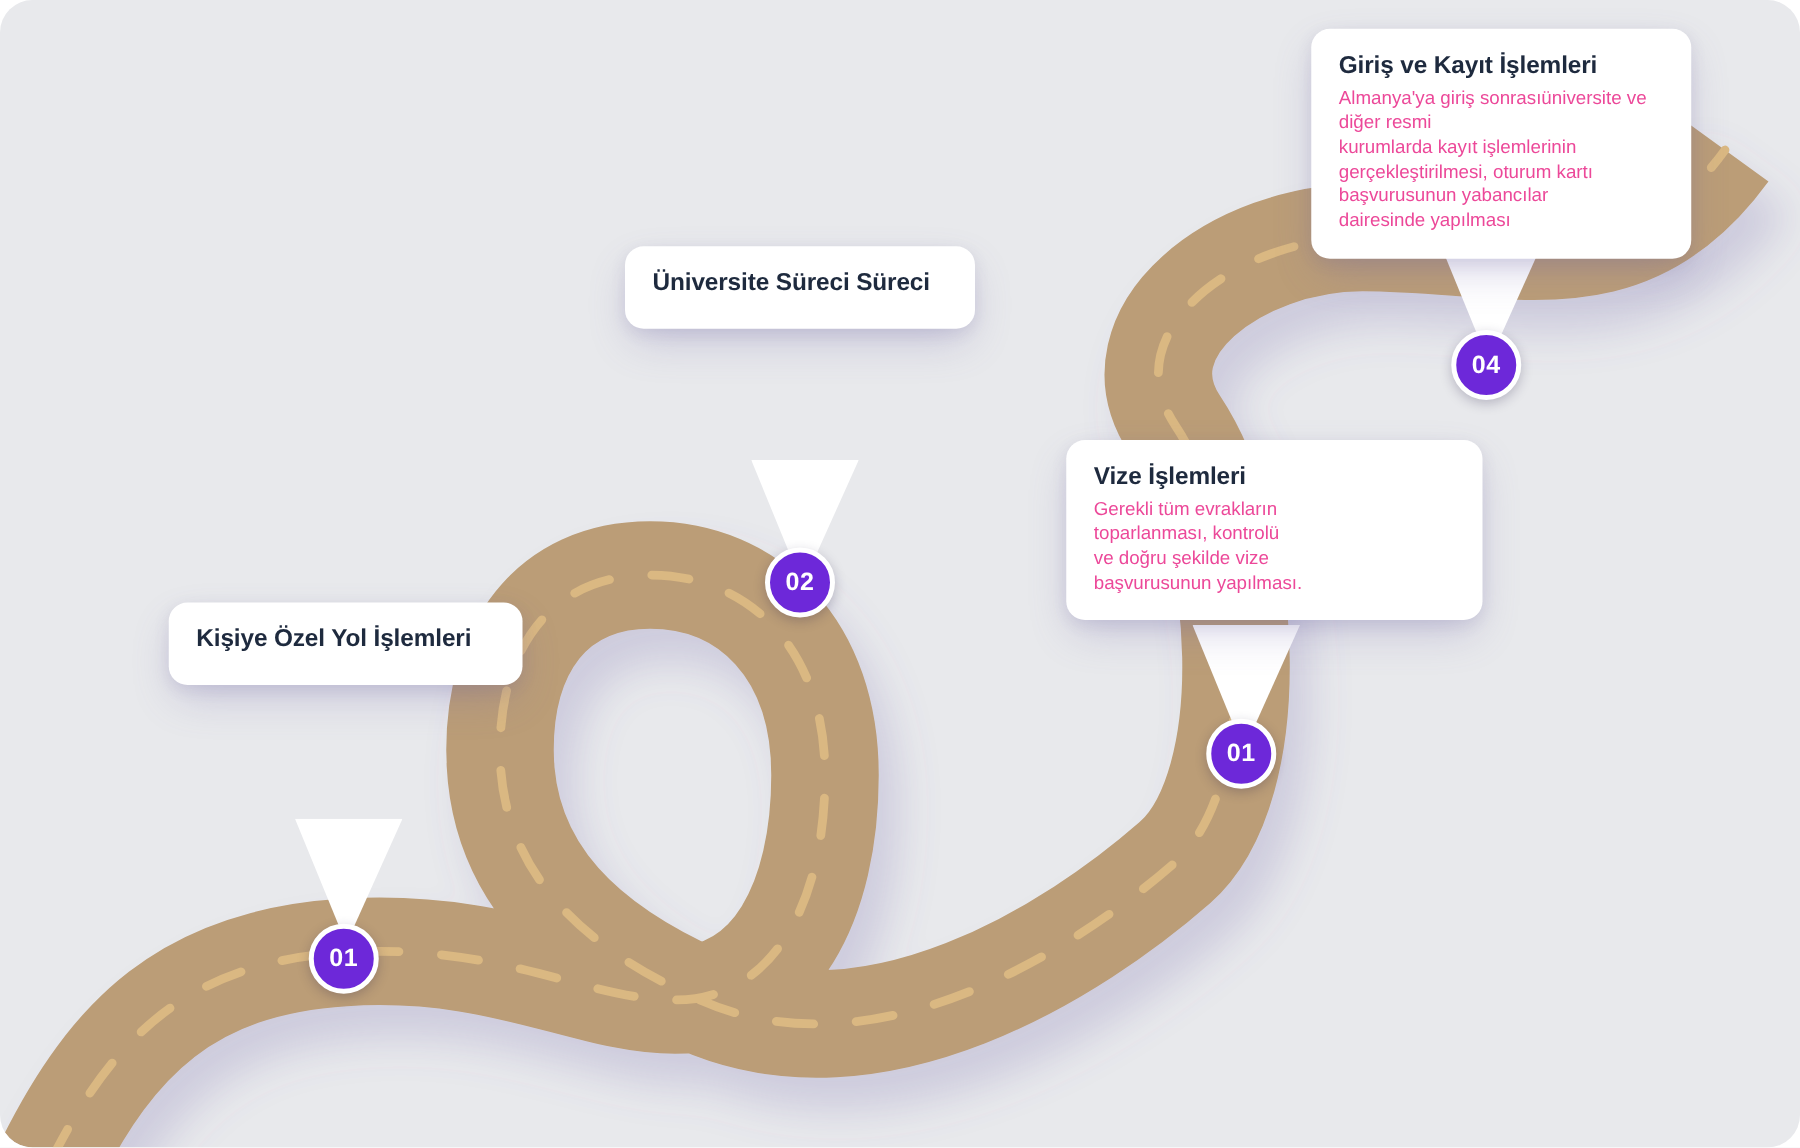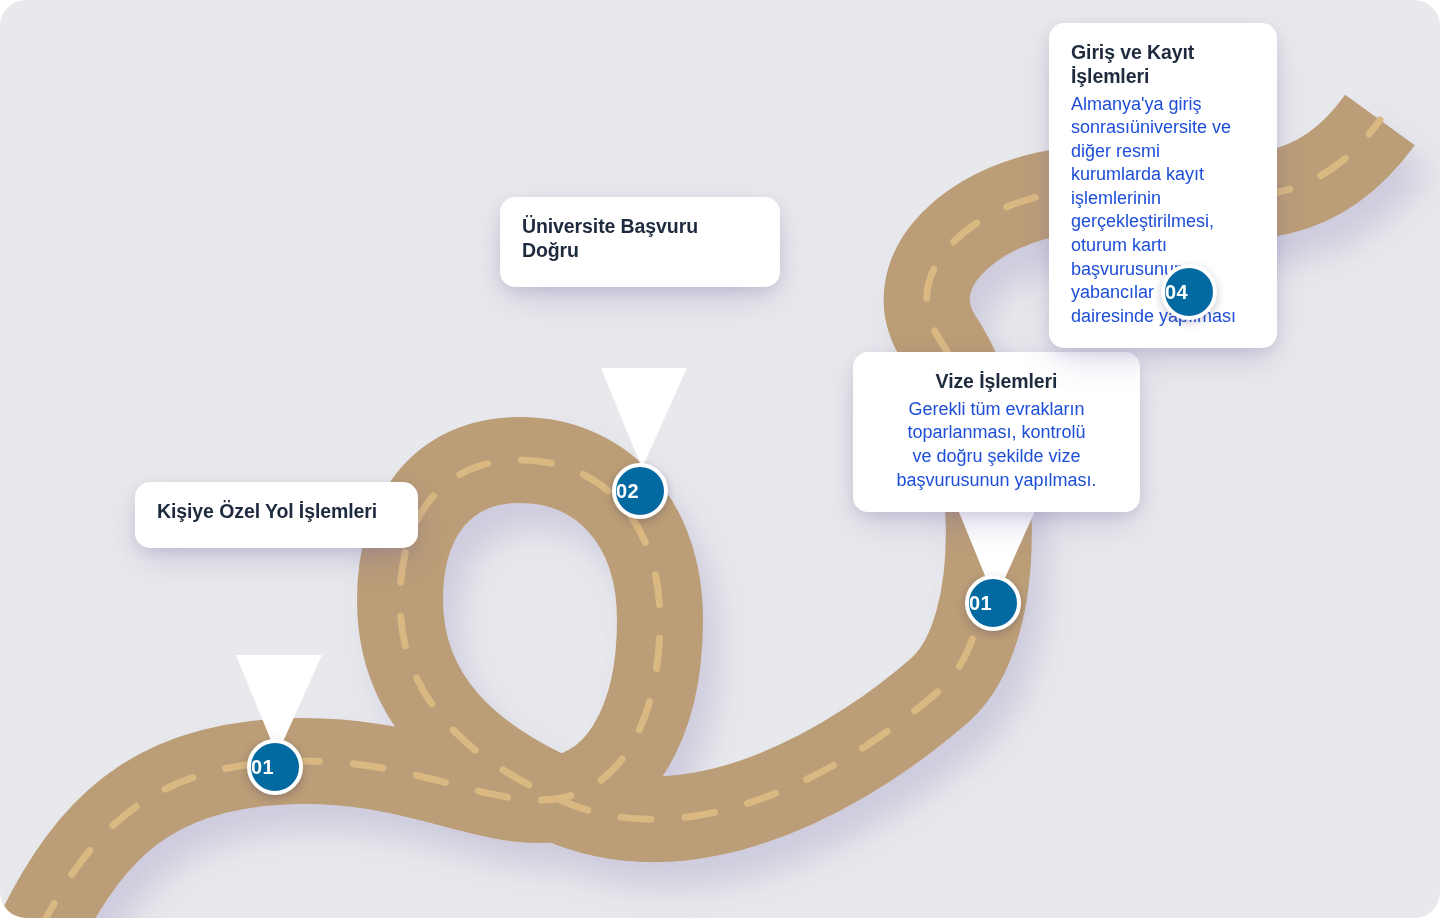--- a/index.html
+++ b/index.html
@@ -39,41 +39,41 @@
   }
   .card-title {
     font-size: 19.5px;
     font-weight: bold;
     color: #1e2a3e;
     letter-spacing: -0.1px;
     line-height: 1.22;
     margin: 0 0 4px 0;
   }
   .card-body {
-    font-size: 18px;
-    color: #1d4ed8;
+    font-size: 15px;
+    color: #ec4899;
     line-height: 1.31;
     margin: 0;
     white-space: pre-line;
   }
   .tail {
     position: absolute;
     z-index: 5;
   }
   .marker {
     position: absolute;
     width: 56px;
     height: 56px;
     border-radius: 50%;
-    background: #0369a1;
+    background: #6d28d9;
     border: 4.5px solid #ffffff;
     box-sizing: border-box;
     display: flex;
     align-items: center;
-    justify-content: flex-start;
+    justify-content: center;
     z-index: 8;
     box-shadow: 0 3px 9px rgba(40, 30, 70, 0.25);
   }
   .marker span {
     color: #ffffff;
     font-size: 20px;
     font-weight: bold;
     letter-spacing: 0.4px;
     line-height: 1;
   }
@@ -132,47 +132,47 @@
   </div>
   <div class="marker" style="left:247px; top:739px;">
     <span>01</span>
   </div>
 
   <svg class="tail" style="left:601px; top:368px; width:86px; height:108px;" viewBox="0 0 86 108" xmlns="http://www.w3.org/2000/svg">
     <polygon points="0,0 86,0 41,100" fill="#ffffff"></polygon>
   </svg>
   <div class="card" style="left:500px; top:197px; width:280px;">
     <div class="card-inner">
-      <h3 class="card-title">Üniversite Başvuru Doğru</h3>
+      <h3 class="card-title">Üniversite Süreci Süreci</h3>
     </div>
   </div>
-  <div class="marker" style="left:612px; top:463px;">
+  <div class="marker" style="left:612px; top:438px;">
     <span>02</span>
   </div>
 
   <svg class="tail" style="left:954px; top:500px; width:86px; height:108px;" viewBox="0 0 86 108" xmlns="http://www.w3.org/2000/svg">
     <polygon points="0,0 86,0 41,100" fill="#ffffff"></polygon>
   </svg>
-  <div class="card" style="left:853px; top:352px; width:287px;text-align:center;">
+  <div class="card" style="left:853px; top:352px; width:333px;">
     <div class="card-inner">
       <h3 class="card-title">Vize İşlemleri</h3>
       <p class="card-body">Gerekli tüm evrakların
 toparlanması, kontrolü
 ve doğru şekilde vize
 başvurusunun yapılması.</p>
     </div>
   </div>
   <div class="marker" style="left:965px; top:575px;">
     <span>01</span>
   </div>
 
   <svg class="tail" style="left:1150px; top:190px; width:86px; height:108px;" viewBox="0 0 86 108" xmlns="http://www.w3.org/2000/svg">
     <polygon points="0,0 86,0 41,100" fill="#ffffff"></polygon>
   </svg>
-  <div class="card" style="left:1049px; top:23px; width:228px;">
+  <div class="card" style="left:1049px; top:23px; width:304px;">
     <div class="card-inner">
       <h3 class="card-title">Giriş ve Kayıt İşlemleri</h3>
       <p class="card-body">Almanya'ya giriş sonrasıüniversite ve diğer resmi
 kurumlarda kayıt işlemlerinin
 gerçekleştirilmesi, oturum kartı
 başvurusunun yabancılar
 dairesinde yapılması</p>
     </div>
   </div>
   <div class="marker" style="left:1161px; top:264px;">

